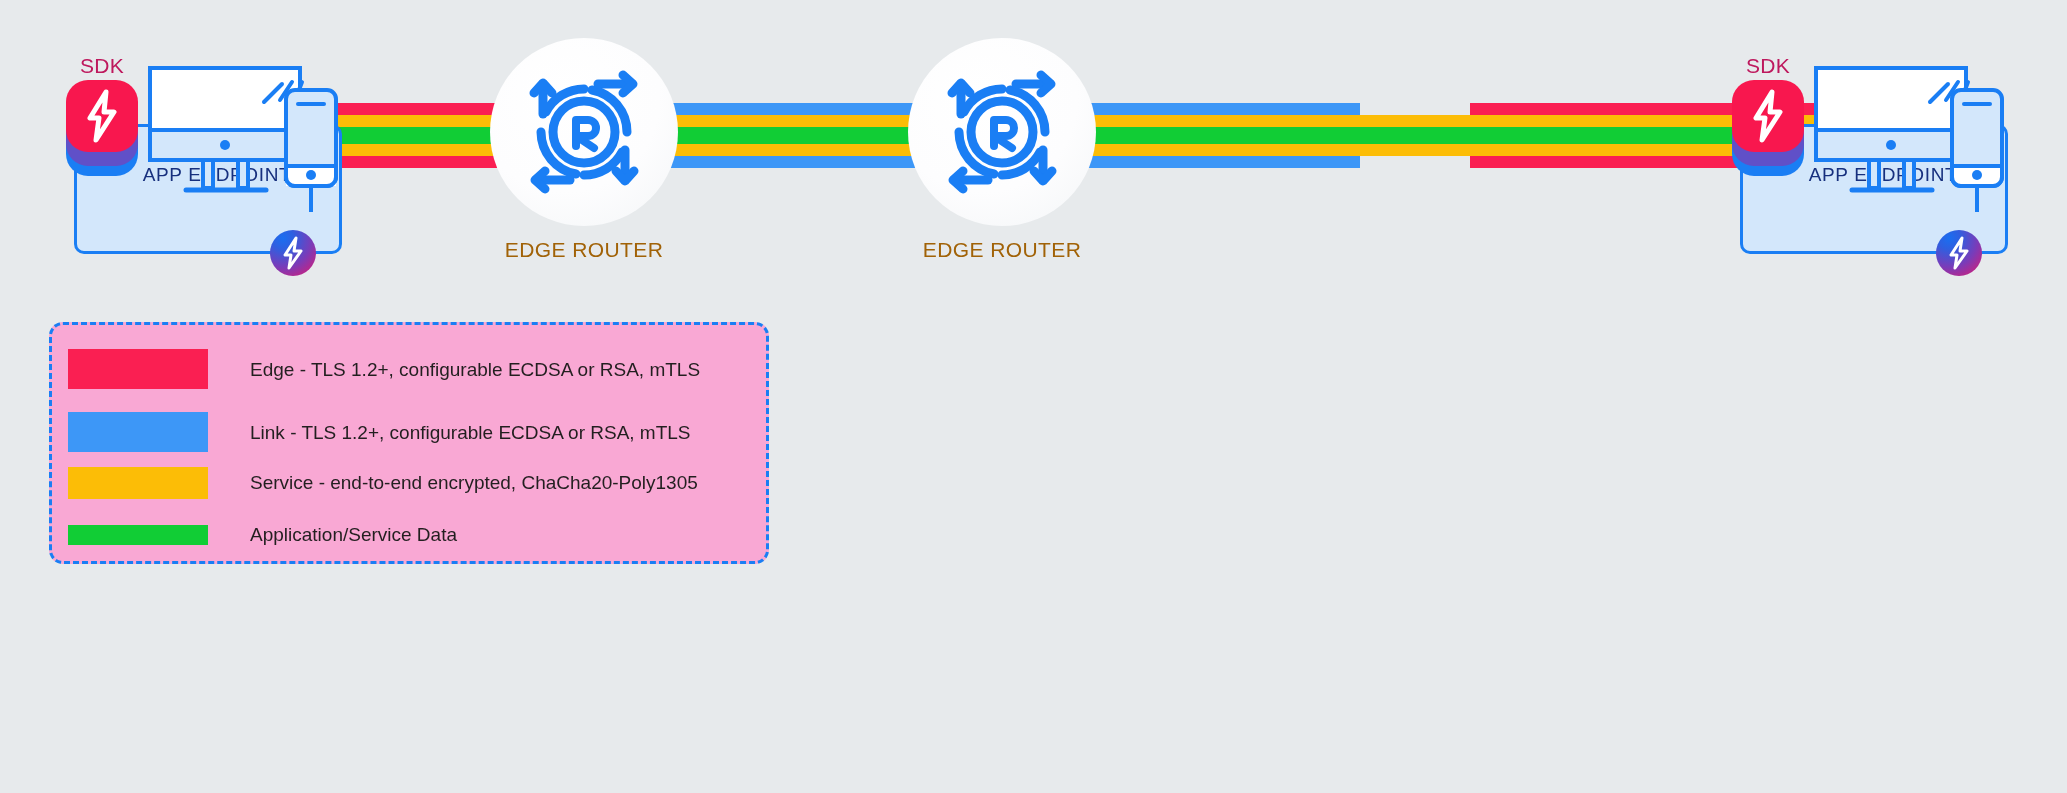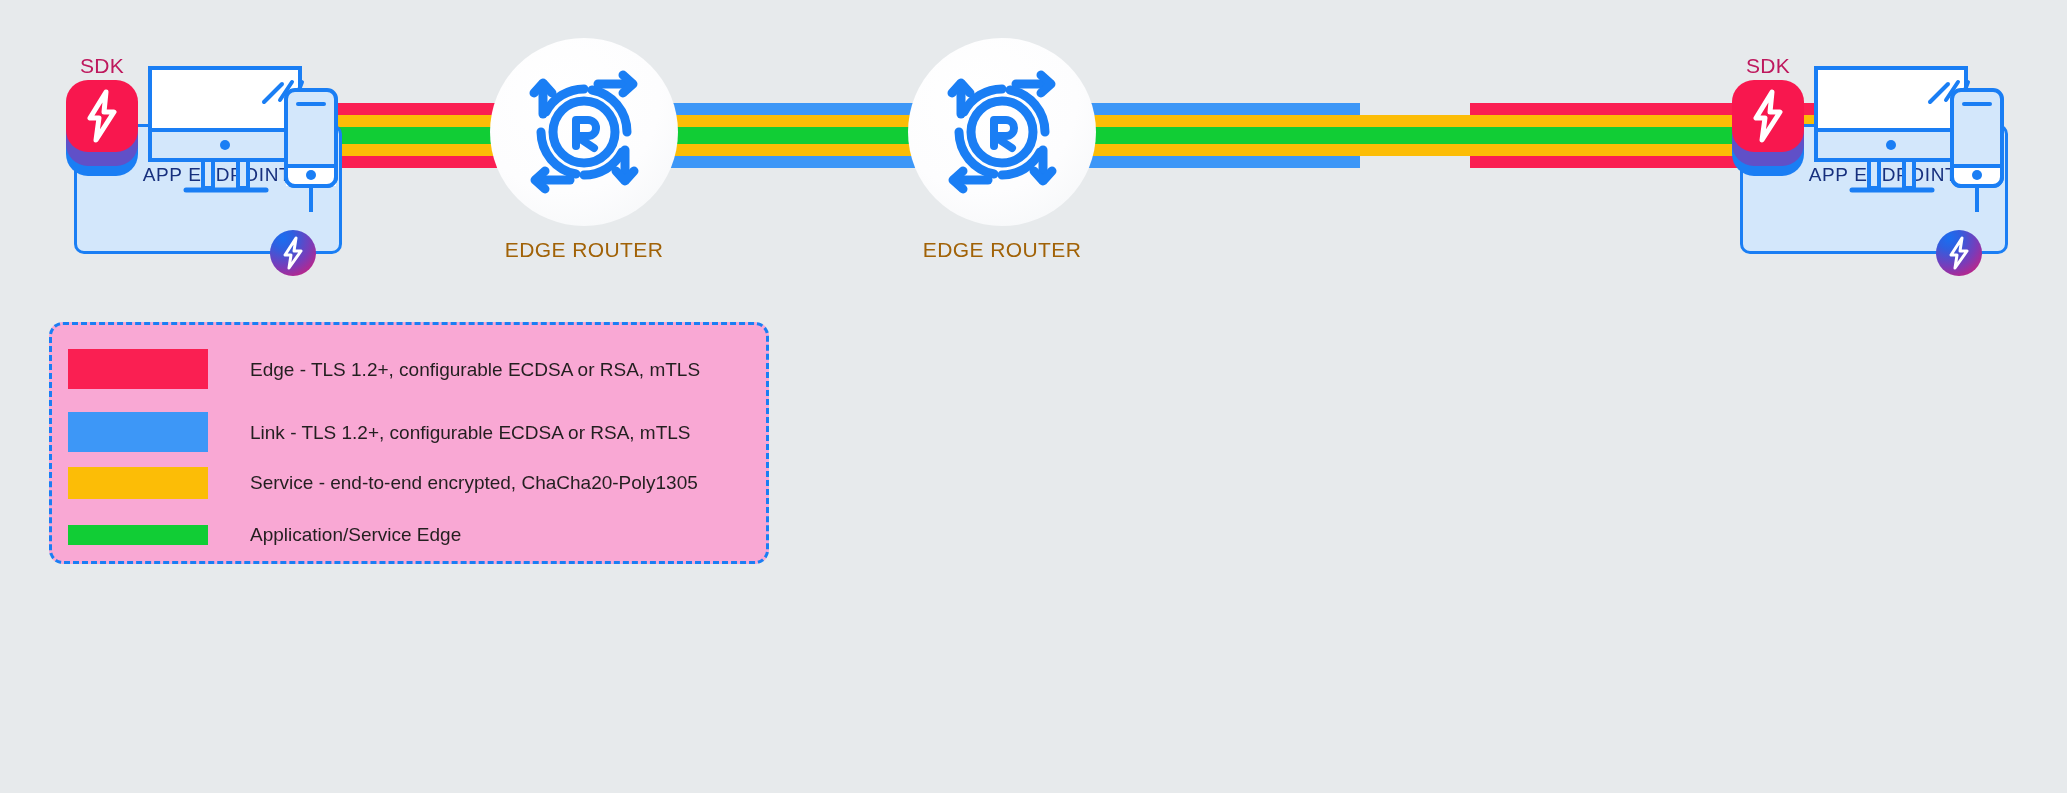--- a/index.html
+++ b/index.html
@@ -306,17 +306,17 @@
       <div class="legend-text">Link - TLS 1.2+, configurable ECDSA or RSA, mTLS</div>
     </div>
 
     <div class="legend-row" style="top:130px;margin-top:12px;">
       <div class="legend-swatch" style="height:32px; background:#fcbd06;"></div>
       <div class="legend-text" style="top:16px;">Service - end-to-end encrypted, ChaCha20-Poly1305</div>
     </div>
 
     <div class="legend-row" style="top:200px;">
       <div class="legend-swatch" style="height:20px; background:#11cd35;"></div>
-      <div class="legend-text" style="top:10px;">Application/Service Edge</div>
+      <div class="legend-text" style="top:10px;">Application/Service Data</div>
     </div>
   </div>
 
 </div>
 
 </body></html>

